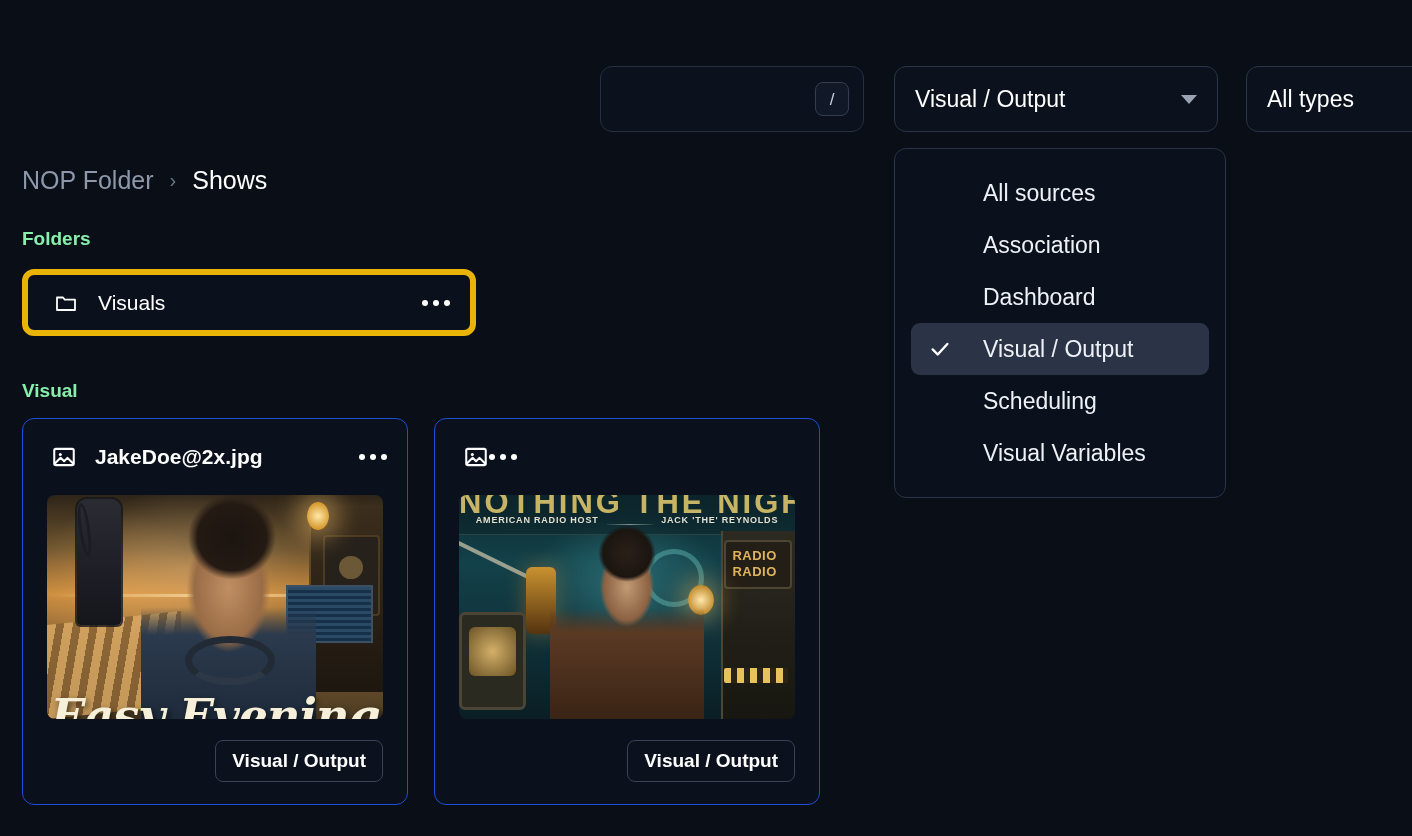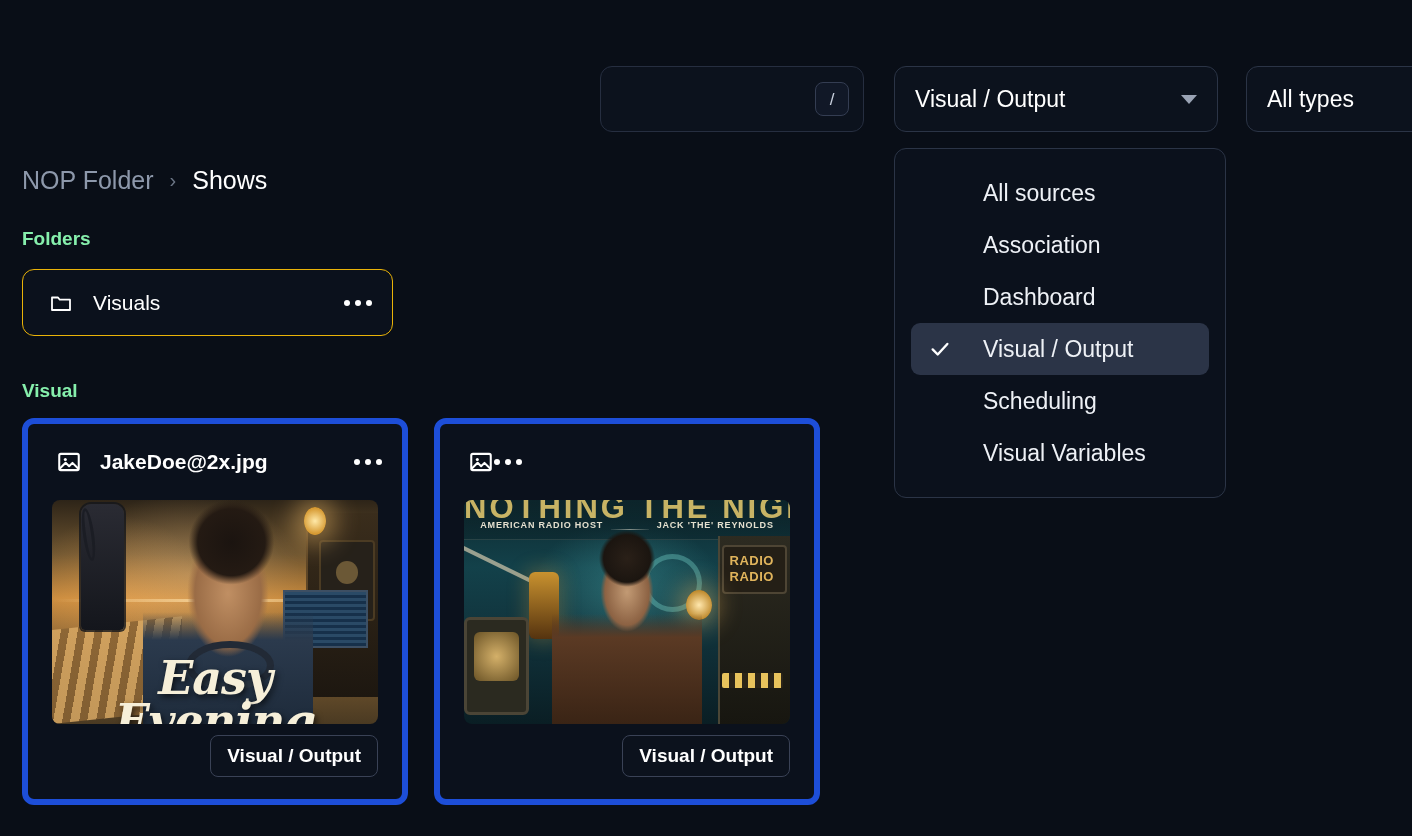--- a/index.html
+++ b/index.html
@@ -146,23 +146,23 @@
     font-weight: bold;
   }
   .sec-folders { top: 228px; }
   .sec-files   { top: 380px; }
 
   
   .folder-card {
     position: absolute;
     left: 22px;
     top: 269px;
-    width: 371px;
+    width: 454px;
     height: 67px;
-    border: 1px solid #eab308;
+    border: 6px solid #eab308;
     border-radius: 12px;
     background: #0b111c;
     display: flex;
     align-items: center;
     padding: 0 20px 0 26px;
     cursor: pointer;
   }
   .folder-icon { width: 24px; height: 24px; color: #ffffff; flex: 0 0 auto; }
   .folder-name {
     color: #ffffff;
@@ -183,21 +183,21 @@
     background: #ffffff;
     display: block;
   }
 
   
   .file-card {
     position: absolute;
     top: 418px;
     width: 386px;
     height: 387px;
-    border: 6px solid #1d4ed8;
+    border: 1px solid #1d4ed8;
     border-radius: 12px;
     background: #0b111c;
     padding: 0;
     overflow: hidden;
     cursor: pointer;
   }
   .card-1 { left: 22px; }
   .card-2 { left: 434px; }
 
   .file-head {

